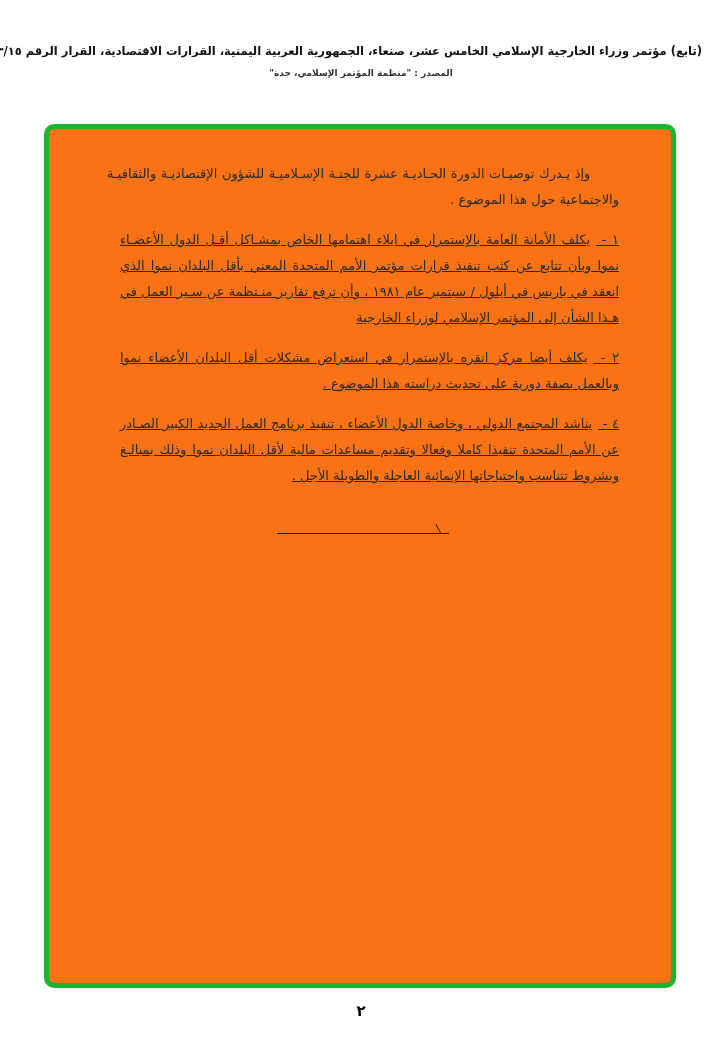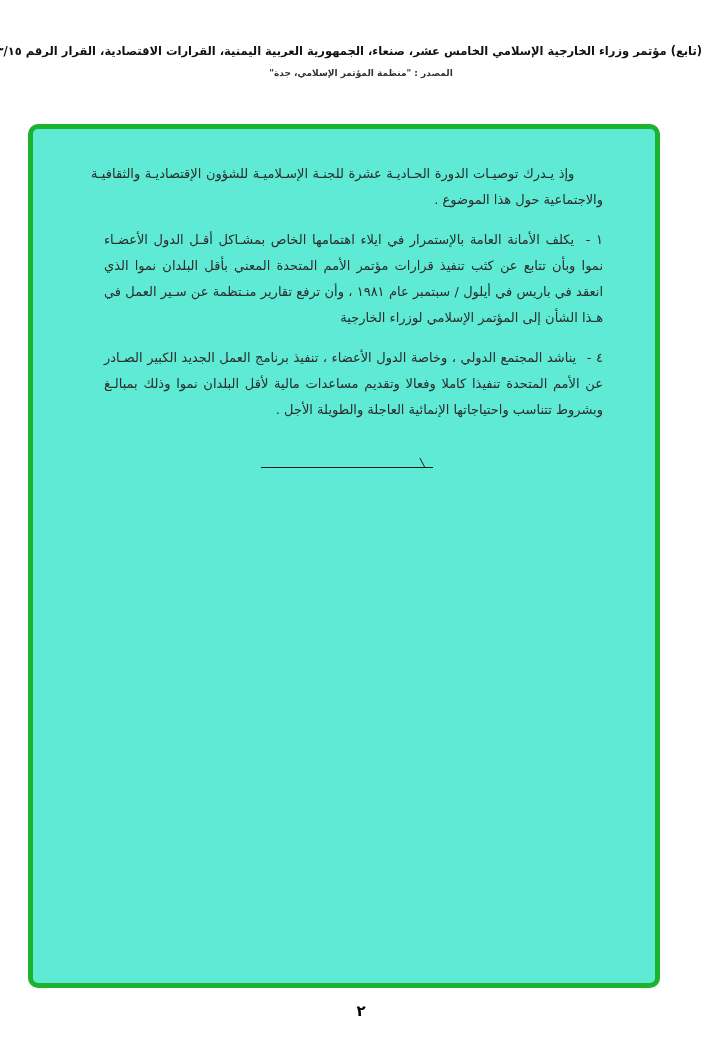--- a/index.html
+++ b/index.html
@@ -31,42 +31,43 @@
     white-space: nowrap;
   }
   .hdr-source {
     margin-top: 10px;
     font-size: 9px;
     font-weight: bold;
     color: #333;
   }
   .scan-box {
     position: absolute;
-    left: 28px;
+    left: 44px;
     top: 124px;
     width: 622px;
     height: 854px;
     border: 5px solid #1db32e;
     border-radius: 10px;
-    background: #5eead4;
+    background: #f97316;
   }
   .doc-body {
     direction: rtl;
     text-align: justify;
     color: #2b2b2b;
     font-size: 13px;
     line-height: 2.0;
     padding: 32px 52px 0 58px;
   }
   .intro {
     margin: 0 0 14px 0;
     text-indent: 2.2em;
   }
   .item {
     margin: 0 0 14px 13px;
+    text-decoration: underline;
   }
   .item .num {
     display: inline;
     margin-left: 6px;
     white-space: nowrap;
   }
   .sig-line {
     width: 172px;
     height: 0;
     border-top: 1.5px solid #1a1a1a;
@@ -104,20 +105,21 @@
   <div class="hdr">
     <div class="hdr-title">(تابع) مؤتمر وزراء الخارجية الإسلامي الخامس عشر، صنعاء، الجمهورية العربية اليمنية، القرارات الاقتصادية، القرار الرقم ٣/١٥- أق</div>
     <div class="hdr-source">المصدر :  "منظمة المؤتمر الإسلامي، جدة"</div>
   </div>
 
   <div class="scan-box" style="border-color: rgb(29, 179, 46);">
     <div class="doc-body">
       <p class="intro">وإذ يـدرك توصيـات الدورة الحـاديـة عشرة للجنـة الإسـلاميـة للشؤون الإقتصاديـة والثقافيـة والاجتماعية حول هذا الموضوع .</p>
       <div id="items-root">
           <p class="item"><span class="num">١ - </span><span>يكلف الأمانة العامة بالإستمرار في ايلاء اهتمامها الخاص بمشـاكل أقـل الدول الأعضـاء نموا وبأن تتابع عن كثب تنفيذ قرارات مؤتمر الأمم المتحدة المعني بأقل البلدان نموا الذي انعقد في باريس في أيلول / سبتمبر عام ١٩٨١ ، وأن ترفع تقارير منـتظمة عن سـير العمل في هـذا الشأن إلى المؤتمر الإسلامي لوزراء الخارجية</span></p>
+          <p class="item"><span class="num">٢ - </span><span>يكلف أيضا مركز انقره بالإستمرار في استعراض مشكلات أقل البلدان الأعضاء نموا وبالعمل بصفة دورية على تحديث دراسته هذا الموضوع .</span></p>
           <p class="item"><span class="num">٤ - </span><span>يناشد المجتمع الدولي ، وخاصة الدول الأعضاء ، تنفيذ برنامج العمل الجديد الكبير الصـادر عن الأمم المتحدة تنفيذا كاملا وفعالا وتقديم مساعدات مالية لأقل البلدان نموا وذلك بمبالـغ وبشروط تتناسب واحتياجاتها الإنمائية العاجلة والطويلة الأجل .</span></p>
         </div>
       <div class="sig-line"></div>
     </div>
   </div>
 
   <div class="page-number">٢</div>
 
 </div>
 

